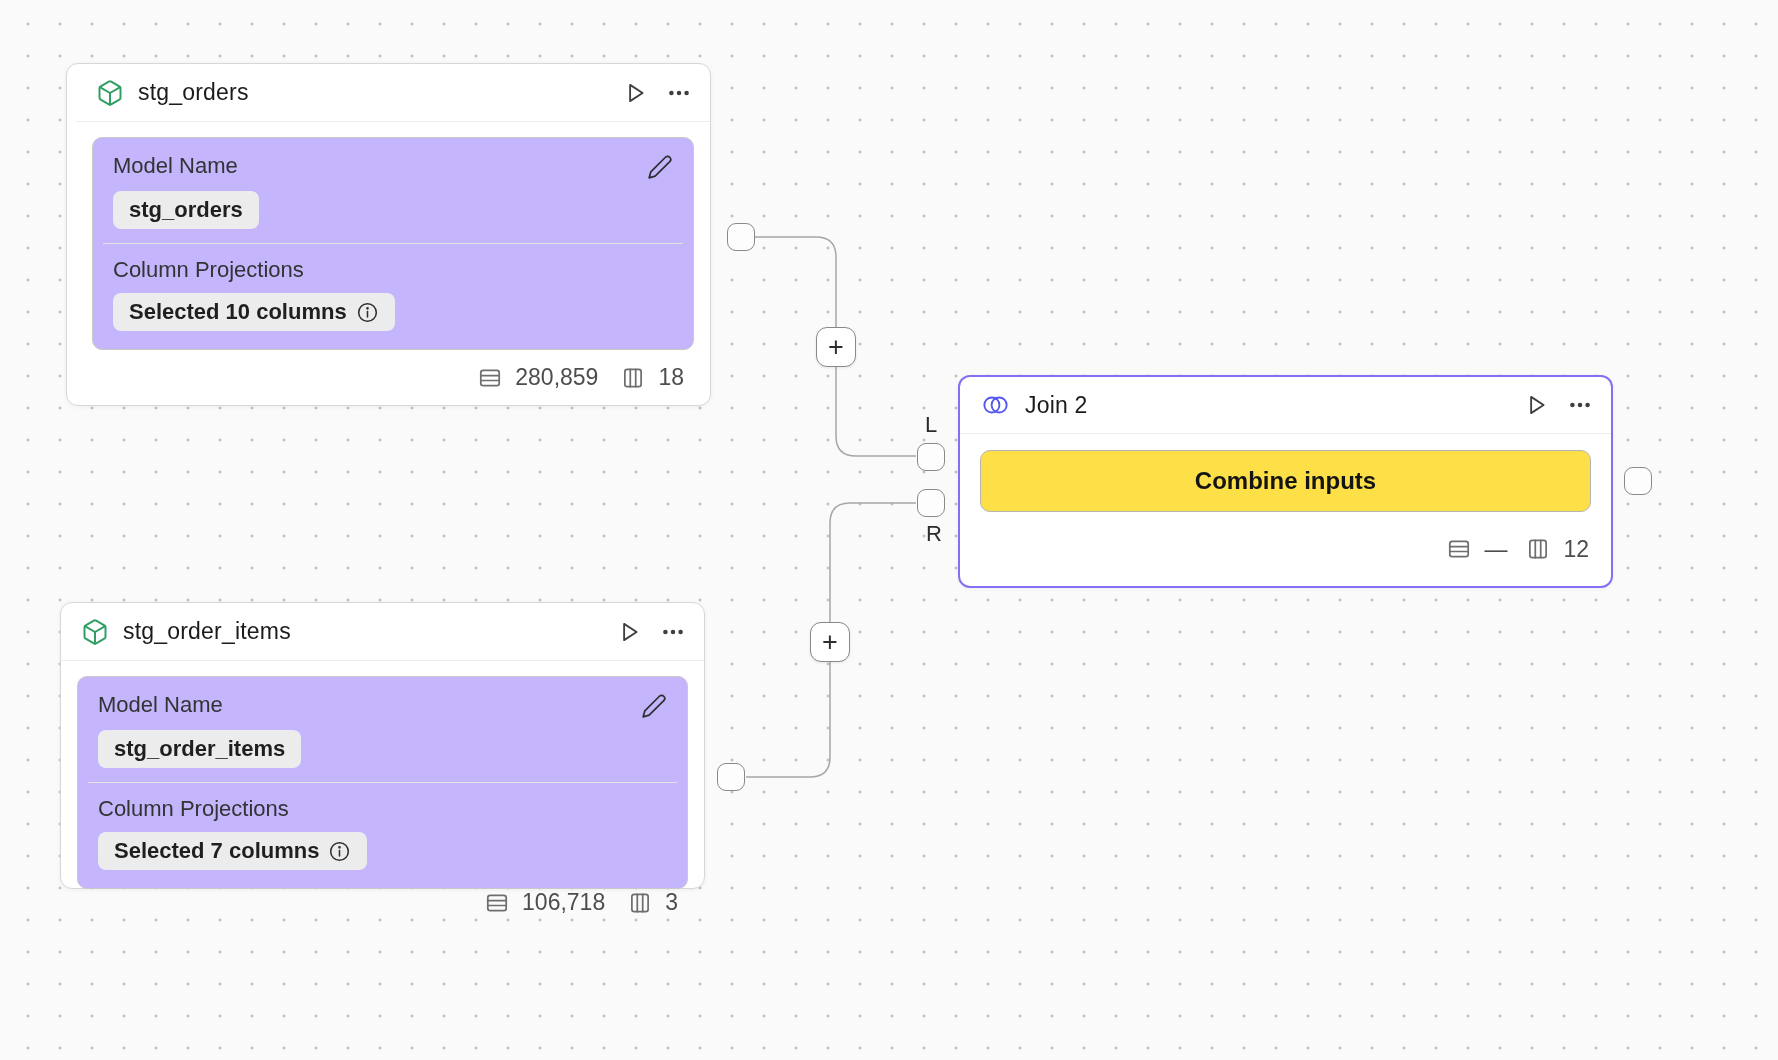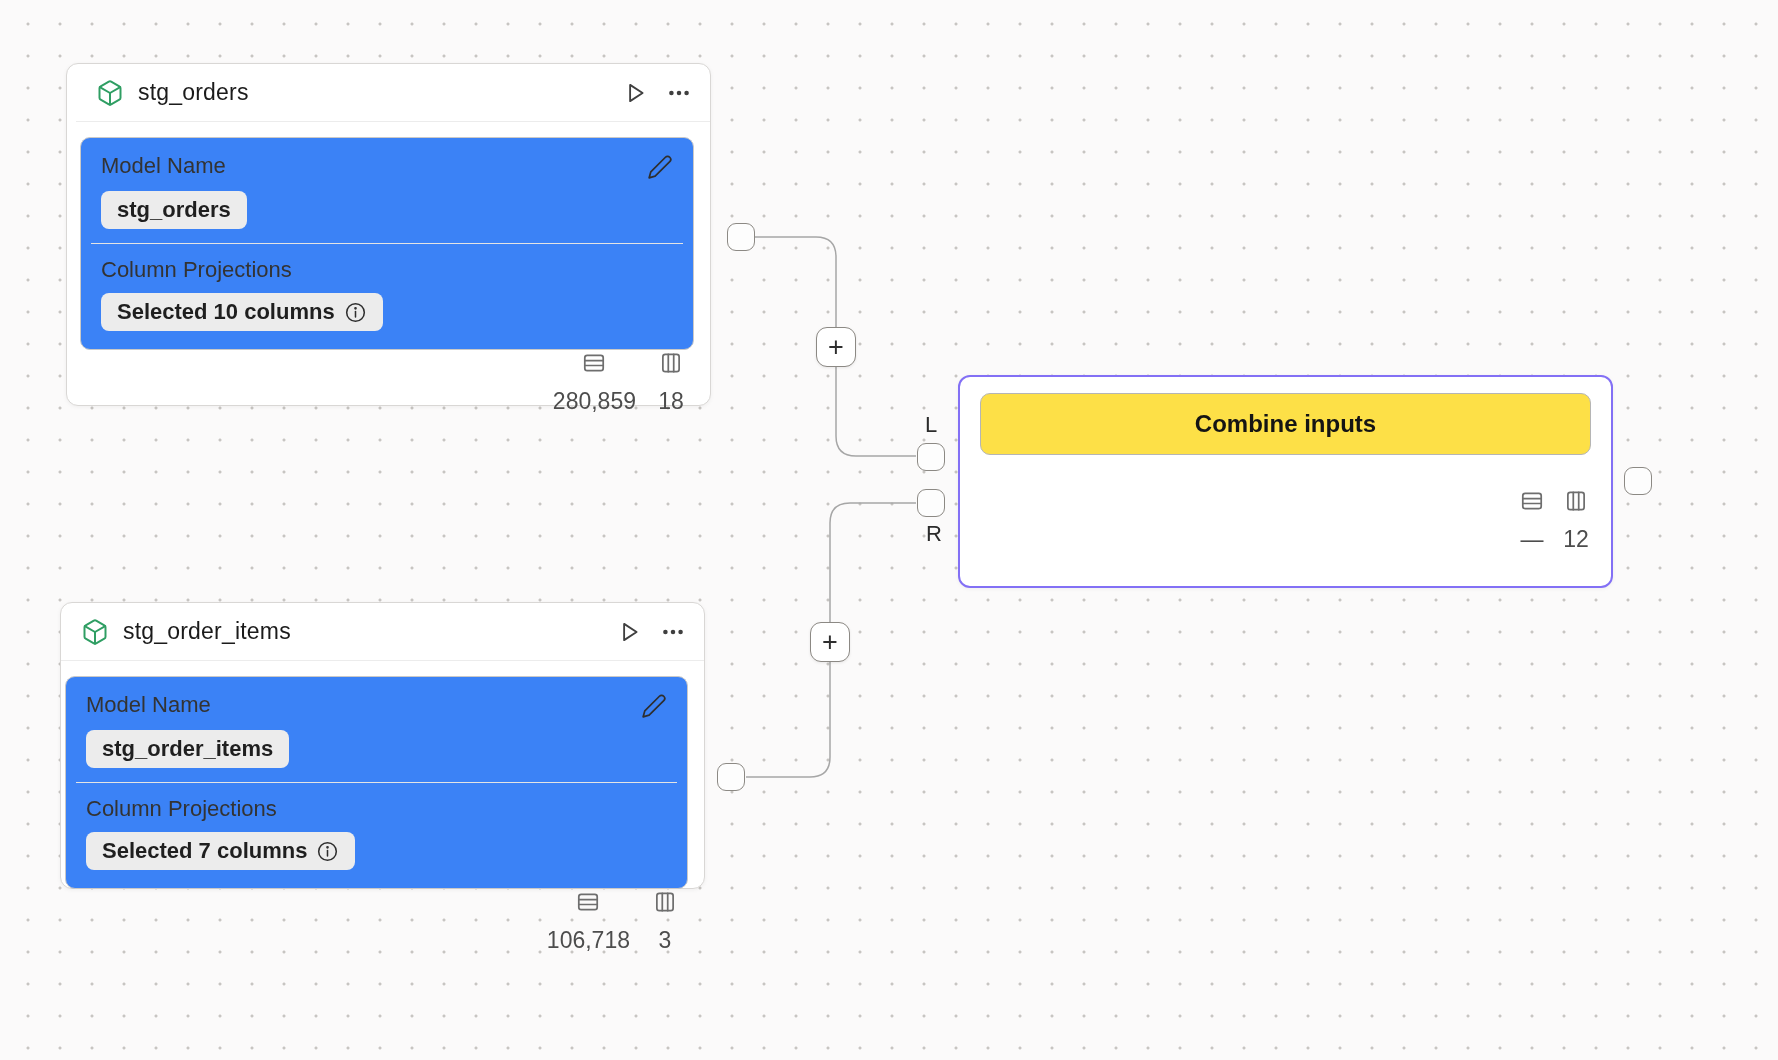--- a/index.html
+++ b/index.html
@@ -23,37 +23,37 @@
   }
   .node.join{border:2px solid #8370f5;}
   .node-header{
     height:57px;flex:0 0 57px;display:flex;align-items:center;
     padding:0 18px 0 20px;gap:14px;border-bottom:1px solid #ececec;
   }
   .node-title{font-size:23px;font-weight:500;color:#1b1b1b;letter-spacing:0.2px;white-space:nowrap;}
   .header-actions{margin-left:auto;display:flex;align-items:center;gap:18px;}
   .icon-btn{background:none;border:none;padding:0;margin:0;cursor:pointer;display:flex;align-items:center;color:#3f3f3f;}
   .inner-card{
-    margin:15px 16px 0 4px;border:1px solid #cbc9c7;border-radius:10px;
-    padding:16px 20px 18px 20px;background:#3b82f6;
+    margin:15px 16px 0 16px;border:1px solid #cbc9c7;border-radius:10px;
+    padding:16px 20px 18px 20px;background:#c4b5fd;
   }
   .field-row{display:flex;align-items:flex-start;justify-content:space-between;}
   .field-label{font-size:22px;line-height:24px;color:#333333;font-weight:500;}
   .chip{
     display:inline-flex;align-items:center;gap:9px;width:fit-content;
     margin-top:11px;height:38px;padding:0 16px;border-radius:8px;
     background:#ececec;font-size:22px;font-weight:600;color:#1f1f1f;white-space:nowrap;
   }
   .card-divider{height:1px;background:#e4e4e4;margin:14px -10px;}
   .node-footer{
     flex:1;display:flex;align-items:center;justify-content:flex-end;
     gap:22px;padding-right:26px;
   }
   .node.join .node-footer{padding-right:22px;gap:18px;}
-  .stat{display:flex;align-items:center;gap:12px;font-size:23px;font-weight:500;color:#4d4d4d;flex-direction:column;}
+  .stat{display:flex;align-items:center;gap:12px;font-size:23px;font-weight:500;color:#4d4d4d;}
   .stat svg{color:#6e6e6e;}
   .combine-btn{
     margin:16px 20px 0 20px;height:62px;border:1.5px solid #b5b5b5;border-radius:10px;
     background:#fde047;font-family:inherit;font-size:24px;font-weight:600;color:#141414;
     display:flex;align-items:center;justify-content:center;cursor:pointer;
   }
   .port{
     position:absolute;z-index:3;width:28px;height:28px;box-sizing:border-box;
     background:#fdfdfd;border:1.5px solid #8c8984;border-radius:9px;
   }
@@ -214,20 +214,43 @@
             <rect x="4.5" y="4" width="15" height="16" rx="2.2"></rect>
             <line x1="9.5" y1="4" x2="9.5" y2="20"></line>
             <line x1="14.5" y1="4" x2="14.5" y2="20"></line>
           </svg>
         <span>3</span>
       </span>
     </div>
   </div>
 
   <div class="node join" style="left:958px;top:375px;width:655px;height:213px;">
+    <div class="node-header" style="height:56px;flex-basis:56px;">
+      <span style="display:flex;color:#5356f0;">
+        <svg width="31" height="26" viewBox="0 0 30 24" fill="none" stroke="currentColor" stroke-width="1.8">
+            <circle cx="11.5" cy="12" r="7.3"></circle>
+            <circle cx="18.5" cy="12" r="7.3"></circle>
+          </svg>
+      </span>
+      <span class="node-title">Join 2</span>
+      <span class="header-actions">
+        <button class="icon-btn">
+          <svg width="26" height="26" viewBox="0 0 24 24" fill="none" stroke="currentColor" stroke-width="1.7" stroke-linejoin="round">
+              <path d="M7.5 4.5 L19 12 L7.5 19.5 Z"></path>
+            </svg>
+        </button>
+        <button class="icon-btn">
+          <svg width="26" height="26" viewBox="0 0 24 24" fill="currentColor">
+              <circle cx="5" cy="12" r="2.1"></circle>
+              <circle cx="12" cy="12" r="2.1"></circle>
+              <circle cx="19" cy="12" r="2.1"></circle>
+            </svg>
+        </button>
+      </span>
+    </div>
     <button class="combine-btn">Combine inputs</button>
     <div class="node-footer">
       <span class="stat">
         <svg width="26" height="26" viewBox="0 0 24 24" fill="none" stroke="currentColor" stroke-width="1.6" stroke-linecap="round">
             <rect x="3.5" y="5" width="17" height="14" rx="2.2"></rect>
             <line x1="3.5" y1="9.7" x2="20.5" y2="9.7"></line>
             <line x1="3.5" y1="14.3" x2="20.5" y2="14.3"></line>
           </svg>
         <span>—</span>
       </span>

